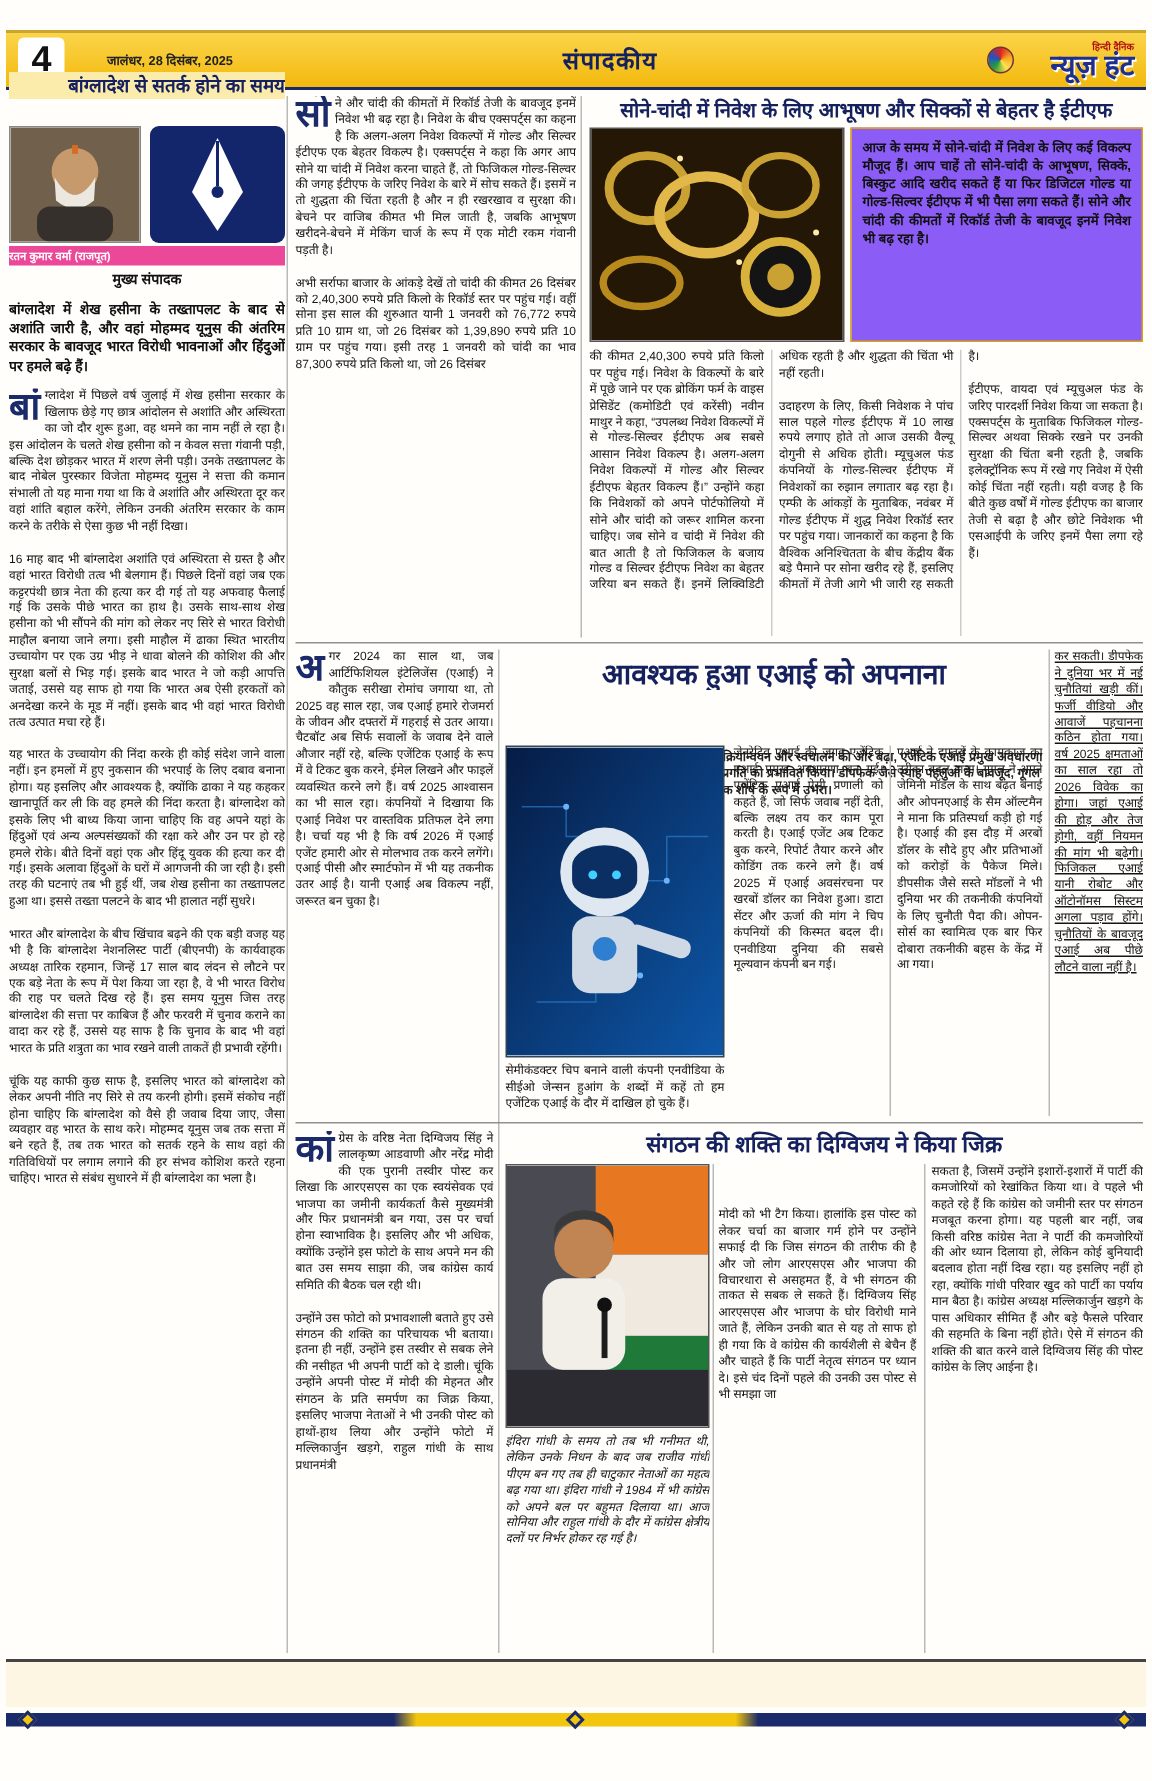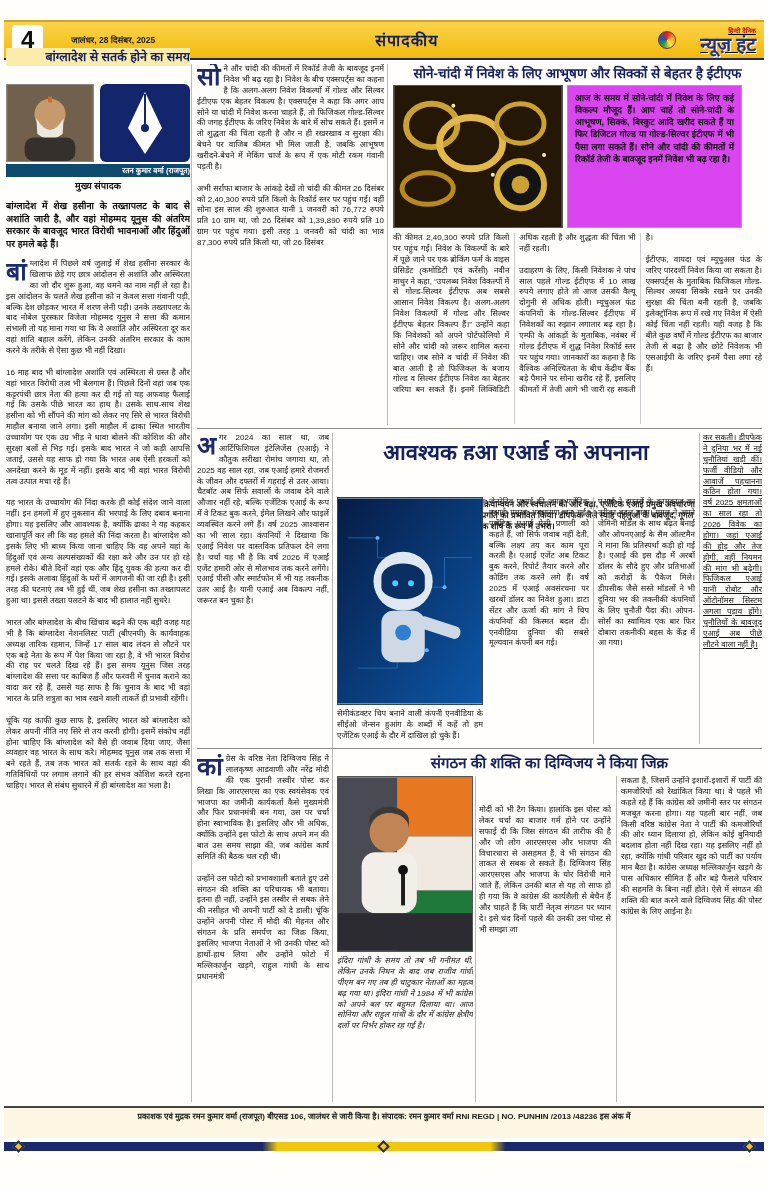--- a/index.html
+++ b/index.html
@@ -10,61 +10,61 @@
 
   
   .masthead { position:absolute; left:4px; top:20px; width:760px; height:40px;
     background:linear-gradient(180deg,#fbd44a,#f3b90d);
     border-top:2px solid #caa52f; border-bottom:2px solid #1b2a6b;
     display:flex; align-items:center; padding:0 8px; }
   .mh-left { display:flex; align-items:center; gap:8px; }
   .pgnum { background:#fff; border-radius:4px; padding:1px 9px; font-size:24px; font-weight:bold; color:#111; line-height:1.2; }
   .dateline { font-size:8.5px; font-weight:bold; color:#222;margin-left:20px; }
   .mh-center { flex:1; text-align:center; font-size:16px; font-weight:bold; color:#15205f; letter-spacing:1px; }
-  .mh-right { display:flex; align-items:center; gap:24px;text-decoration:underline; }
+  .mh-right { display:flex; align-items:center; gap:24px; }
   .logo-icon { width:18px; height:18px; border-radius:50%;
     background:conic-gradient(#d22,#f5a623,#ffe34d,#2a9d3a,#1b54c9,#d22); border:1px solid #733; }
   .logo-tag { font-size:6.5px; font-weight:bold; color:#b01212; text-align:right; }
   .logo-name { font-size:19px; font-weight:bold; color:#1d2f91; line-height:1; text-shadow:1px 1px 0 #fff; }
 
   
   .body-txt { font-size:8px; line-height:1.36; text-align:justify; color:#141414; overflow:hidden; }
   .pre { white-space:pre-line; }
   .dropcap { float:left; font-size:25px; line-height:.85; font-weight:bold; color:#1b2a6b; padding:2px 3px 0 0; }
   .headline { font-weight:bold; color:#15205f; overflow:hidden; }
   .vrule { position:absolute; width:1px; background:#b9b9b9; }
   .hrule { position:absolute; height:1px; background:#8f8f8f; }
 
   
   .lh { left:6px; top:48px; width:184px; height:18px; font-size:12.5px; text-align:right;
         background:#fcecab; line-height:18px; }
   .author-card { left:6px; top:84px; width:184px; height:112px; }
   .a-photo { position:absolute; left:0; top:0; width:88px; height:78px; border:1px solid #888; }
   .a-pen  { position:absolute; left:94px; top:0; width:90px; height:78px; }
-  .a-name { position:absolute; left:0; top:80px; width:184px; height:13px; background:#0c4a6e; color:#fff;
-            font-size:7.5px; font-weight:bold; text-align:right; line-height:13px; }
+  .a-name { position:absolute; left:0; top:80px; width:184px; height:13px; background:#ec4899; color:#fff;
+            font-size:7.5px; font-weight:bold; text-align:left; line-height:13px; }
   .a-role { position:absolute; left:0; top:95px; width:184px; font-size:9.5px; font-weight:bold; text-align:center; color:#111; }
   .standfirst { left:6px; top:200px; width:184px; height:55px; font-size:9.3px; font-weight:bold;
                 line-height:1.35; text-align:justify; color:#101010; overflow:hidden; }
   .left-body { left:6px; top:259px; width:184px; height:843px; }
 
   
   .gold-col { left:197px; top:64px; width:187px; height:361px; }
 
   
   .etf-hl { left:393px; top:64px; width:369px; height:18px; font-size:13.5px; text-align:center; }
   .etf-img { left:393px; top:85px; width:170px; height:143px; border:1px solid #555; overflow:hidden; }
-  .ybox { left:567px; top:85px; width:175px; height:143px; background:#d946ef; border:1px solid #d9a50a;
+  .ybox { left:567px; top:85px; width:195px; height:143px; background:#8b5cf6; border:1px solid #d9a50a;
           padding:6px 7px; font-size:8.8px; font-weight:bold; line-height:1.38; text-align:justify; color:#111; overflow:hidden; }
   .etf-body { left:393px; top:233px; width:369px; height:191px; column-count:3; column-gap:10px;
               column-rule:1px solid #ccc; }
 
   
   .ai-lead { left:197px; top:433px; width:132px; height:311px; }
-  .ai-hl { left:337px; top:436px; width:358px; height:24px; font-size:22px; text-align:center; }
+  .ai-hl { left:337px; top:436px; width:358px; height:24px; font-size:19px; text-align:center; }
   .ai-sf { left:337px; top:463px; width:358px; height:32px; font-size:8.4px; font-weight:bold;
            text-align:center; color:#222; line-height:1.3; overflow:hidden;margin-top:36px; }
   .ai-img { left:337px; top:497px; width:146px; height:208px; border:1px solid #345; overflow:hidden; }
   .ai-colA { left:489px; top:497px; width:100px; height:247px; }
   .ai-colB { left:598px; top:497px; width:97px; height:247px; }
   .ai-colR { left:703px; top:433px; width:59px; height:311px;text-decoration:underline; }
   .ai-cap  { left:337px; top:709px; width:146px; height:35px; }
 
   
   .cong-col { left:197px; top:754px; width:132px; height:348px; }
@@ -244,21 +244,20 @@
     </svg>
   </div>
 
   <div class="vrule" style="left:475px; top:776px; height:326px;"></div>
   <div class="abs dig-colA body-txt pre">मोदी को भी टैग किया। हालांकि इस पोस्ट को लेकर चर्चा का बाजार गर्म होने पर उन्होंने सफाई दी कि जिस संगठन की तारीफ की है और जो लोग आरएसएस और भाजपा की विचारधारा से असहमत हैं, वे भी संगठन की ताकत से सबक ले सकते हैं। दिग्विजय सिंह आरएसएस और भाजपा के घोर विरोधी माने जाते हैं, लेकिन उनकी बात से यह तो साफ हो ही गया कि वे कांग्रेस की कार्यशैली से बेचैन हैं और चाहते हैं कि पार्टी नेतृत्व संगठन पर ध्यान दे। इसे चंद दिनों पहले की उनकी उस पोस्ट से भी समझा जा</div>
   <div class="vrule" style="left:616px; top:776px; height:326px;"></div>
   <div class="abs dig-colB body-txt pre">सकता है, जिसमें उन्होंने इशारों-इशारों में पार्टी की कमजोरियों को रेखांकित किया था। वे पहले भी कहते रहे हैं कि कांग्रेस को जमीनी स्तर पर संगठन मजबूत करना होगा। यह पहली बार नहीं, जब किसी वरिष्ठ कांग्रेस नेता ने पार्टी की कमजोरियों की ओर ध्यान दिलाया हो, लेकिन कोई बुनियादी बदलाव होता नहीं दिख रहा। यह इसलिए नहीं हो रहा, क्योंकि गांधी परिवार खुद को पार्टी का पर्याय मान बैठा है। कांग्रेस अध्यक्ष मल्लिकार्जुन खड़गे के पास अधिकार सीमित हैं और बड़े फैसले परिवार की सहमति के बिना नहीं होते। ऐसे में संगठन की शक्ति की बात करने वाले दिग्विजय सिंह की पोस्ट कांग्रेस के लिए आईना है।</div>
   <div class="abs dig-below body-txt pre">इंदिरा गांधी के समय तो तब भी गनीमत थी, लेकिन उनके निधन के बाद जब राजीव गांधी पीएम बन गए तब ही चाटुकार नेताओं का महत्व बढ़ गया था। इंदिरा गांधी ने 1984 में भी कांग्रेस को अपने बल पर बहुमत दिलाया था। आज सोनिया और राहुल गांधी के दौर में कांग्रेस क्षेत्रीय दलों पर निर्भर होकर रह गई है।</div>
 
   <div class="abs imprint">
-    <div>प्रकाशक एवं मुद्रक रमन कुमार वर्मा (राजपूत) बीएसड 106, जालंधर से जारी किया है। संपादक: रमन कुमार वर्मा  RNI REGD | NO. PUNHIN /2013 /48236 इस अंक में</div>
   </div>
 
   <div class="abs bottom-bar">
     <i class="d1"></i>
     <i class="d2"></i>
     <i class="d3"></i>
   </div>
 
 </div>
 

